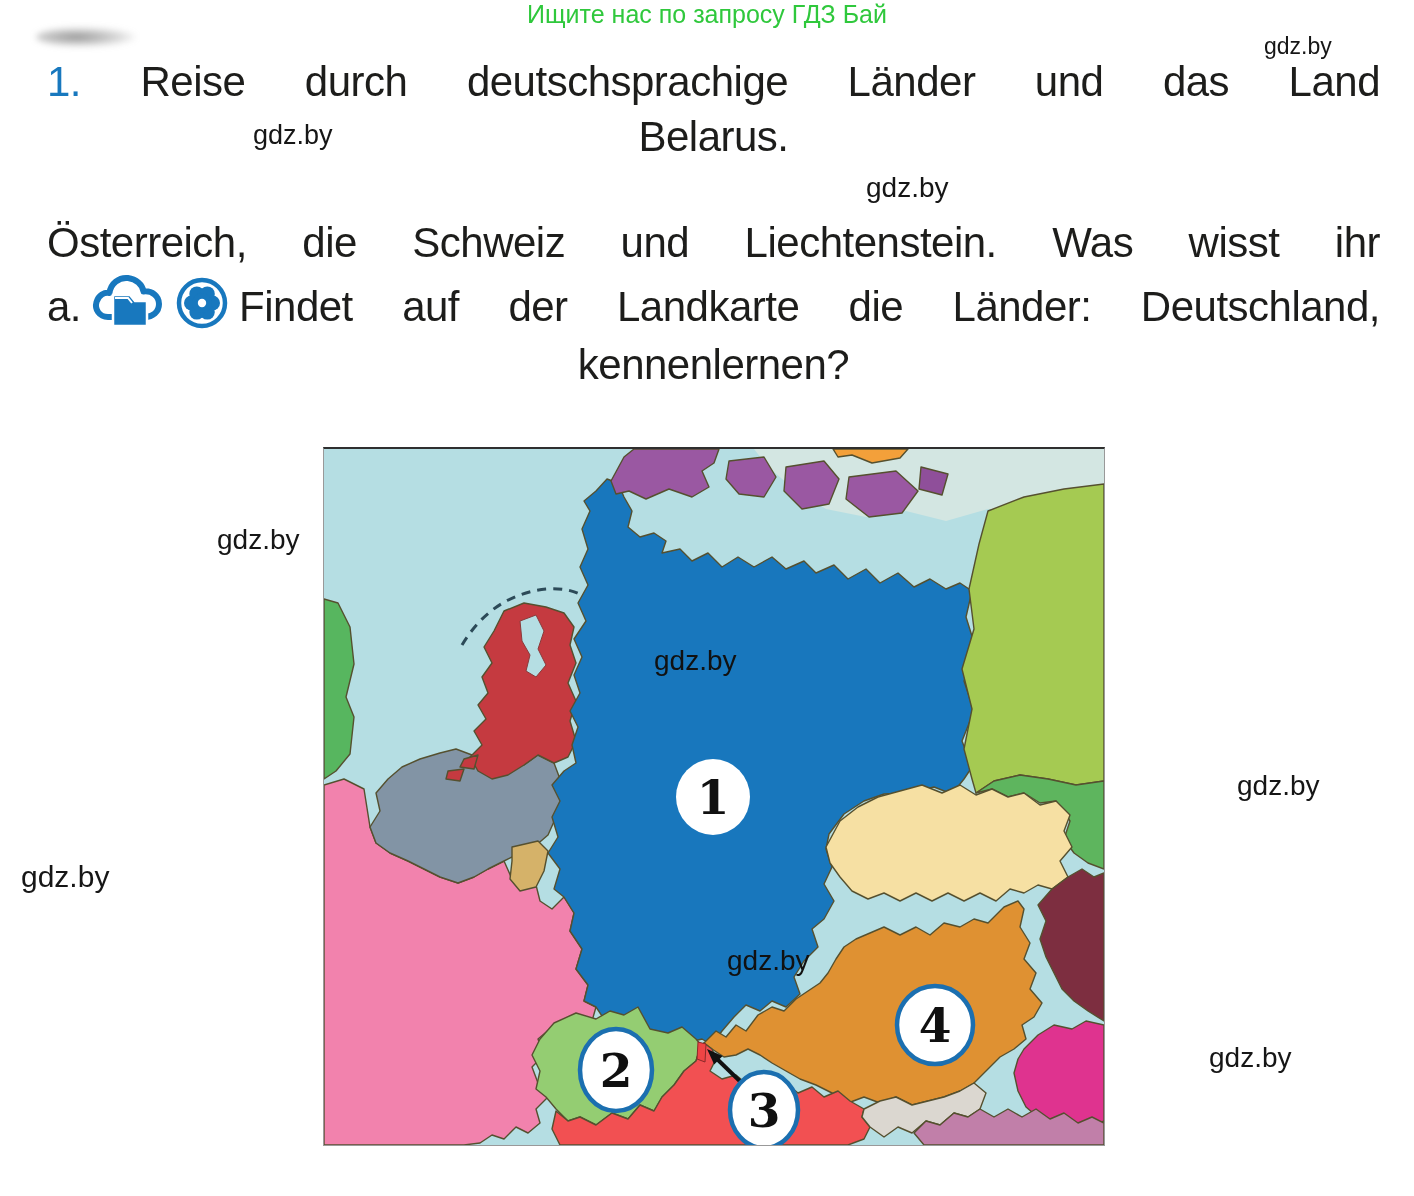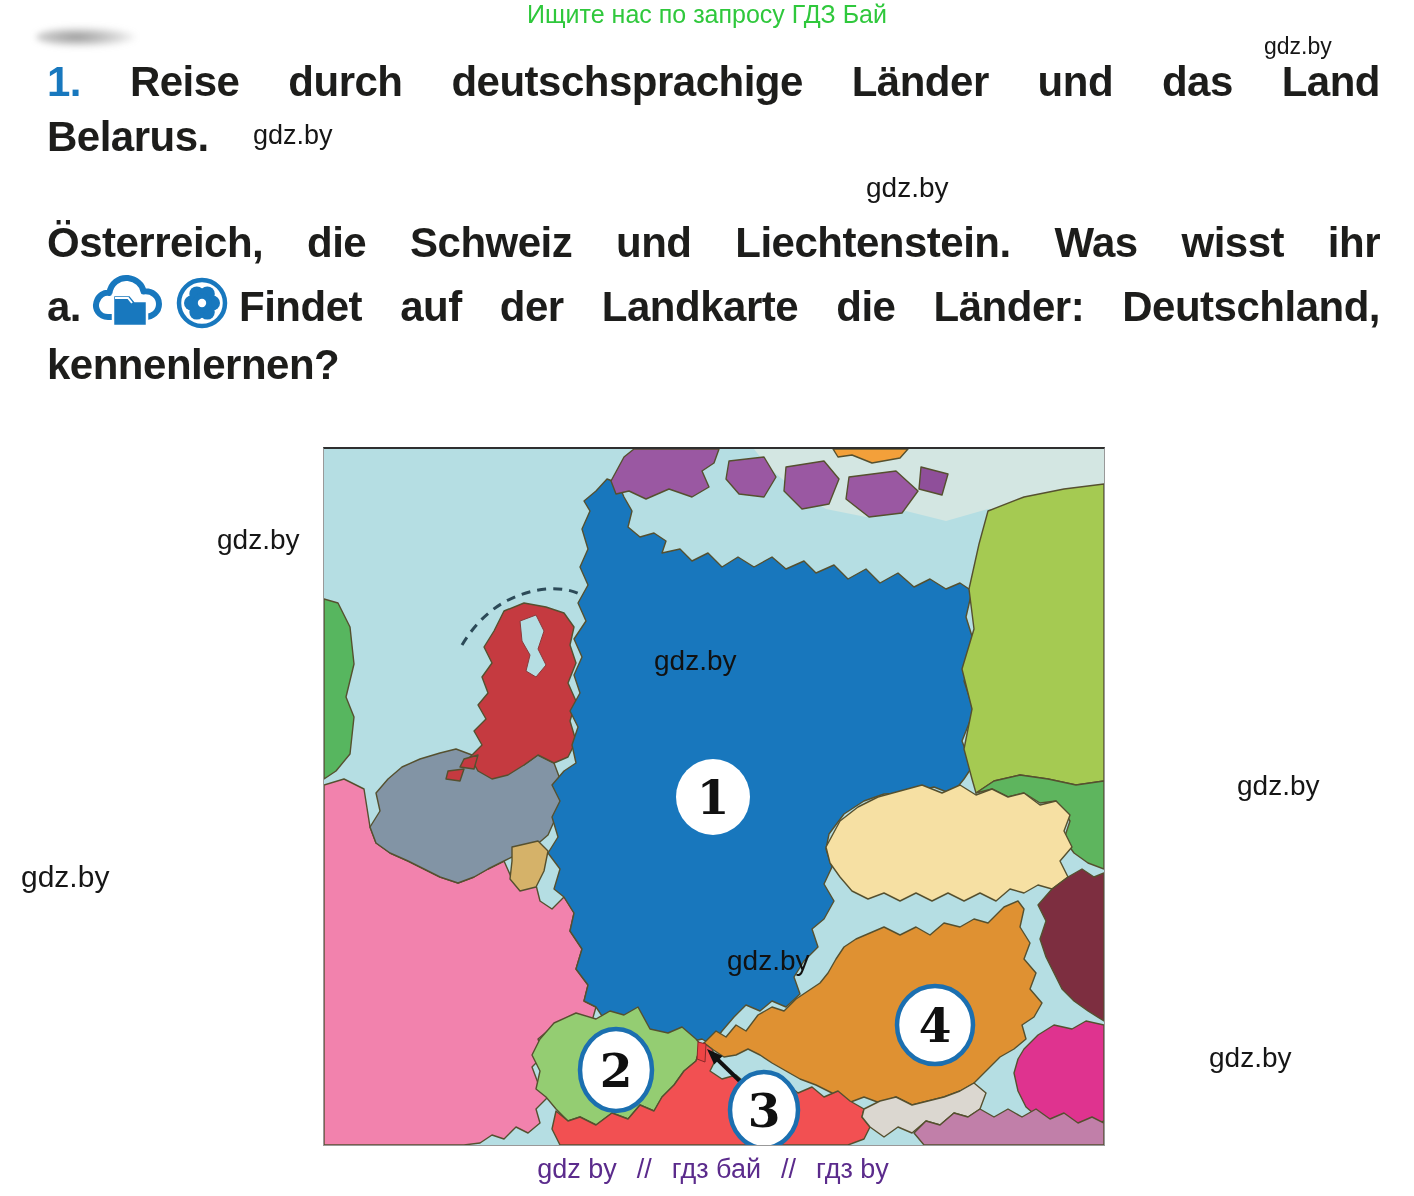--- a/index.html
+++ b/index.html
@@ -13,26 +13,26 @@
   
   .smudge{position:absolute;left:36px;top:27px;width:100px;height:20px;border-radius:50%;
           background:radial-gradient(ellipse at 40% 50%, rgba(60,60,60,.55), rgba(120,120,120,.25) 55%, rgba(255,255,255,0) 75%);
           filter:blur(3px);}
 
   
   .wm{position:absolute;font-size:28px;color:#161616;font-weight:400;white-space:nowrap;}
   .wm.small{font-size:23px;}
 
   
-  .textblock{position:absolute;left:47px;width:1333px;font-weight:700;
+  .textblock{position:absolute;left:47px;width:1333px;font-weight:400;
              font-size:42px;letter-spacing:-0.5px;color:#1d1d1b;}
   .headline{top:54px;line-height:55px;}
   .task{top:214px;line-height:58px;}
   .jline{text-align:justify;text-align-last:justify;}
-  .lline{text-align:left;}
+  .lline{text-align:center;}
   .num{color:#1878be;}
   .inl-icon{display:inline-block;vertical-align:-9px;}
   .inl-icon.cloud{width:74px;height:58px;margin:0 4px 0 10px;}
   .inl-icon.flower{width:54px;height:54px;margin:0 10px 0 6px;}
 
   
   .map{position:absolute;left:323px;top:447px;width:780px;height:696px;
        border:1px solid #999;border-top:2px solid #2f2f2f;background:#b5dee3;}
   .map svg{display:block;width:100%;height:100%;}
   .map-wm{position:absolute;font-size:28px;color:#111;font-weight:400;}
@@ -164,17 +164,14 @@
       <g>
         <ellipse cx="611" cy="576" rx="38" ry="39" fill="#fff" stroke="#1b6fb0" stroke-width="4.5"></ellipse>
         <text class="marker-num" x="611" y="593" text-anchor="middle">4</text>
       </g>
     </svg>
 
     <div class="map-wm g1">gdz.by</div>
     <div class="map-wm g2">gdz.by</div>
   </div>
 
-  <div class="caption">
-    <span>gdz by</span><span>//</span><span>гдз бай</span><span>//</span><span>гдз by</span>
-  </div>
 
 </div>
 
 </body></html>

